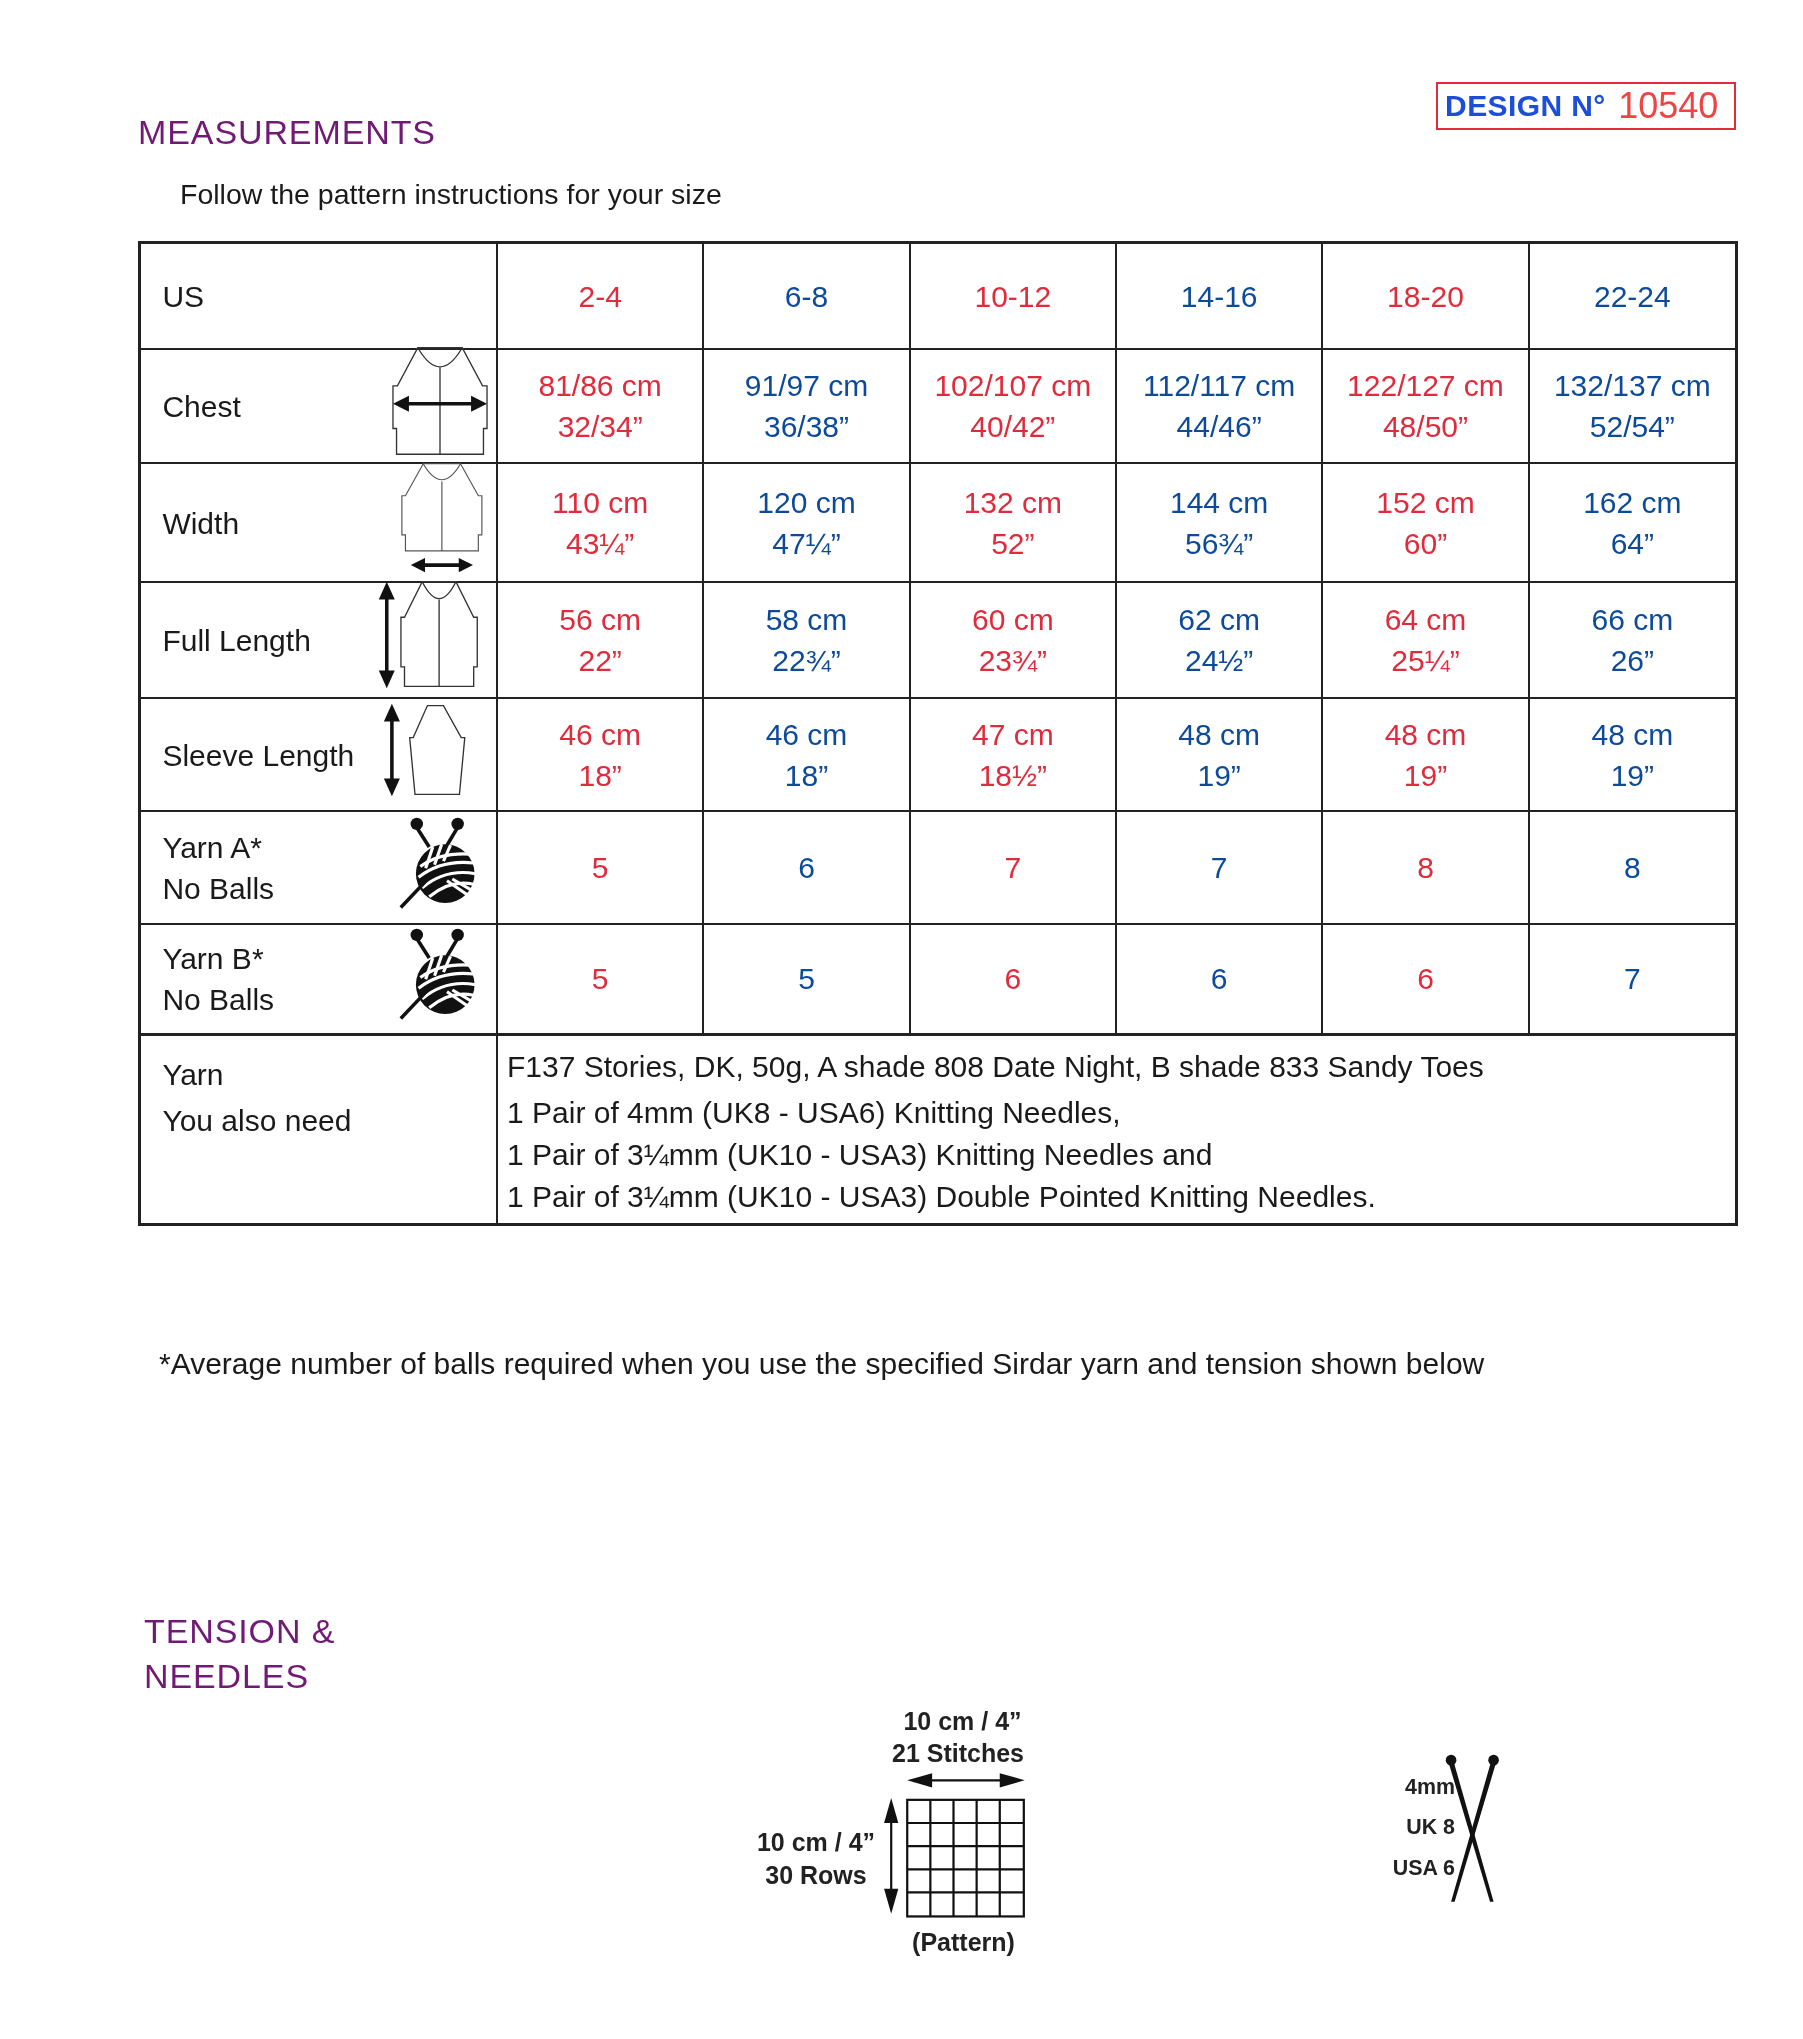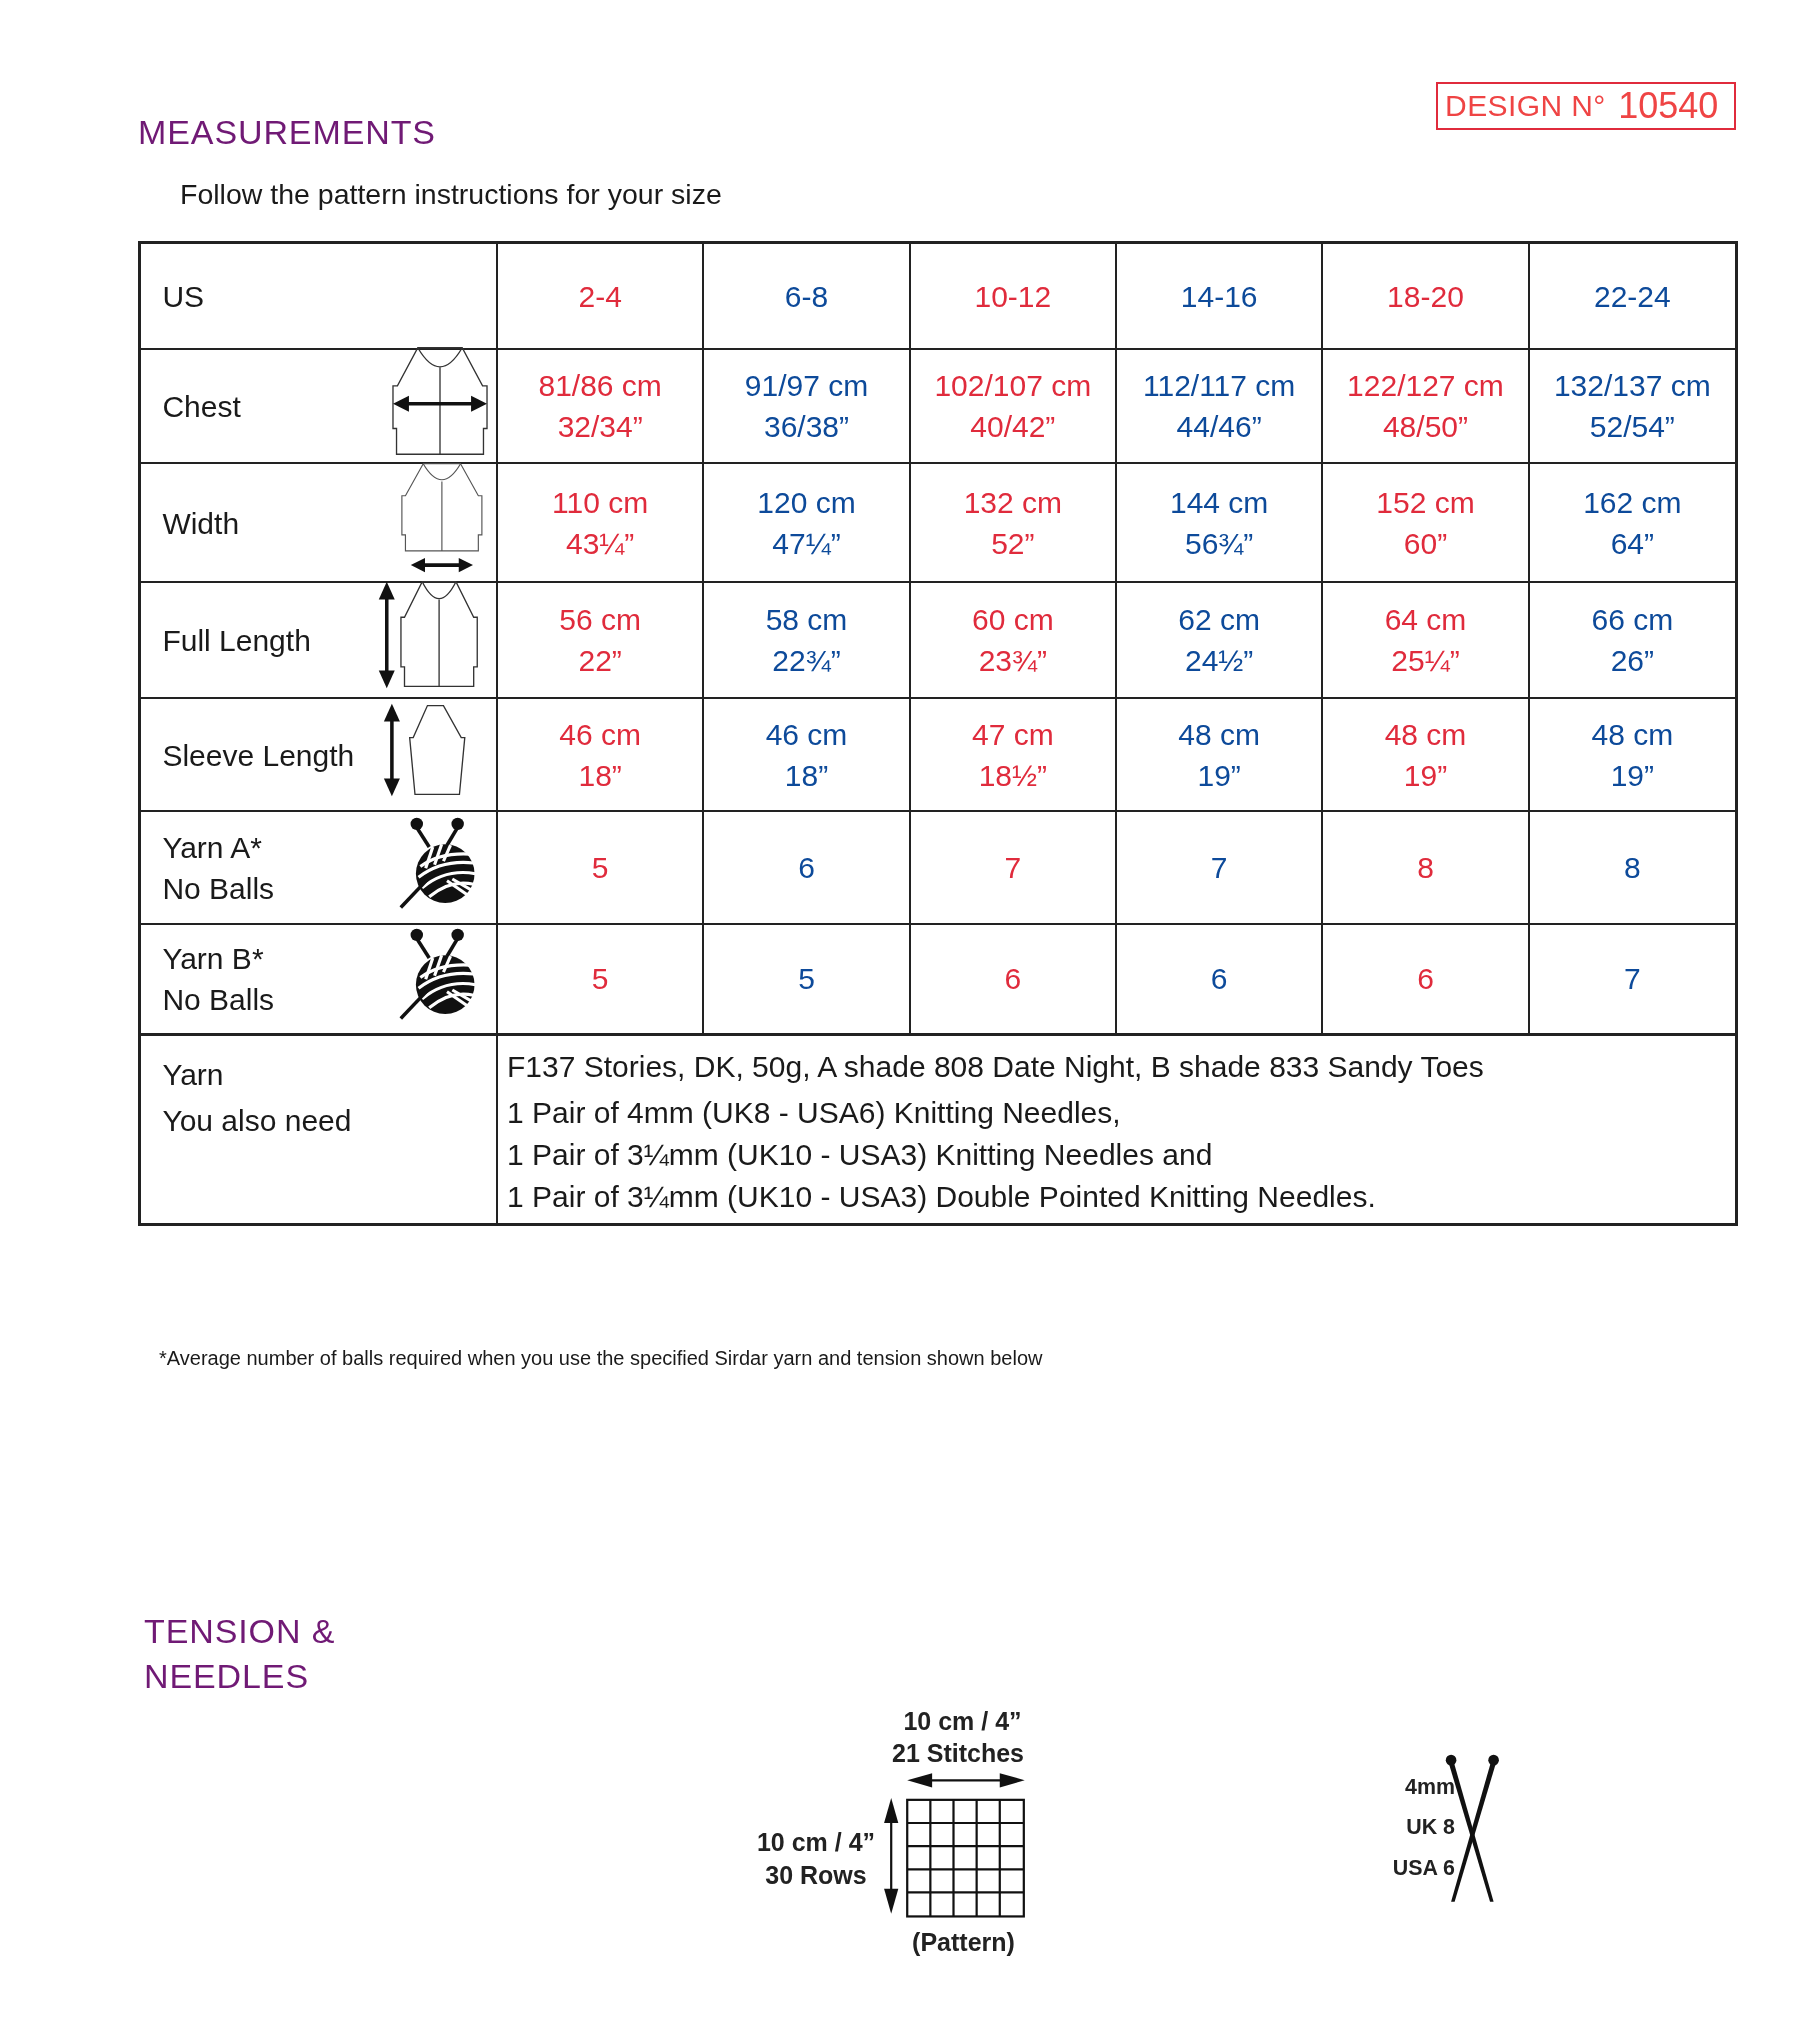--- a/index.html
+++ b/index.html
@@ -9,21 +9,21 @@
   }
   .red { color: #e02b3c; }
   .blue { color: #0d4a9a; }
 
   .design-box {
     position: absolute; left: 1436px; top: 82px; width: 300px; height: 48px;
     border: 2.7px solid #e02b3c; box-sizing: border-box;
     display: flex; align-items: center; padding-left: 7.1px;
     font-size: 30px; white-space: nowrap;
   }
-  .design-box .lbl { color: #ef4444; font-weight: normal; letter-spacing: 0.4px; }
+  .design-box .lbl { color: #1d4ed8; font-weight: bold; letter-spacing: 0.4px; }
   .design-box .num { color: #ef4444; margin-left: 12.5px; font-size: 36px; }
 
   .h-section {
     position: absolute; color: #701a75; font-weight: normal; font-size: 34px;
     letter-spacing: 0.9px; line-height: 45px; margin: 0;
   }
   .intro { position: absolute; left: 138px; top: 178px; font-size: 28.5px; margin-left: 42px; }
 
   .table-wrap {
     position: absolute; left: 138px; top: 241px; width: 1600px;
@@ -49,21 +49,21 @@
   .row-yarna { height: 113px; }
   .row-yarnb { height: 110px; }
   .row-info { height: 189px; }
   table.sizes tr.row-info td { border-top: 3.6px solid #222; border-bottom: none; }
   td.info-label { text-align: left !important; vertical-align: top !important; padding: 16px 0 0 21.4px !important; font-size: 30px; }
   td.info-label div { line-height: 46px; }
   td.info-text { text-align: left !important; vertical-align: top !important; padding: 10.7px 0 0 9px !important; font-size: 31px; }
   td.info-text div { line-height: 42px; }
   td.info-text .yarn-line { margin-bottom: 3.6px; }
 
-  .footnote { position: absolute; left: 159px; top: 1347px; font-size: 20px; }
+  .footnote { position: absolute; left: 159px; top: 1347px; font-size: 30px; }
 
   .tension-diagram { position: absolute; left: 731px; top: 1693px; width: 356px; height: 276px; font-weight: bold; }
   .tension-diagram .t { position: absolute; font-size: 25px; color: #222; text-align: center; white-space: nowrap; }
   .needle-diagram { position: absolute; left: 1337px; top: 1729px; width: 223px; height: 178px; font-weight: bold; }
   .needle-diagram .t { position: absolute; right: 105px; font-size: 21.4px; color: #222; text-align: right; white-space: nowrap; }
 </style>
 </head>
 <body>
 
 <div class="design-box">

